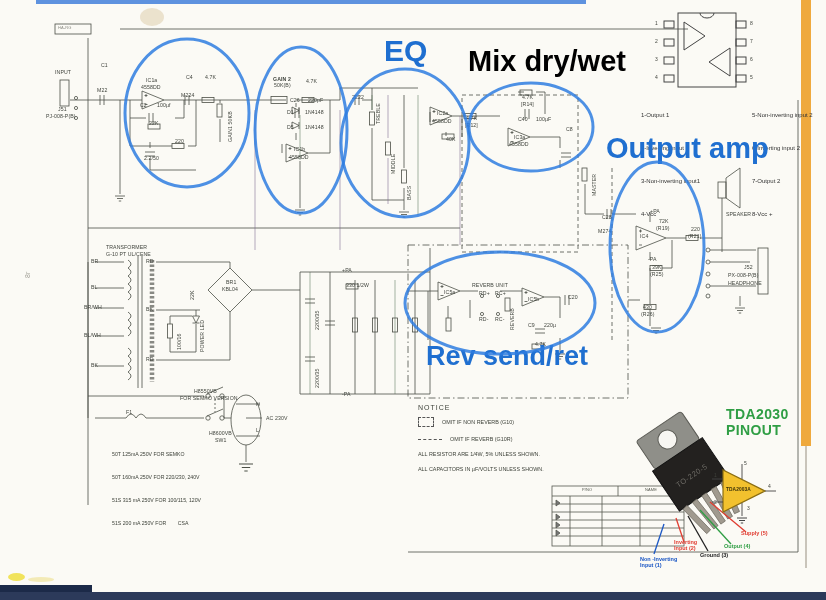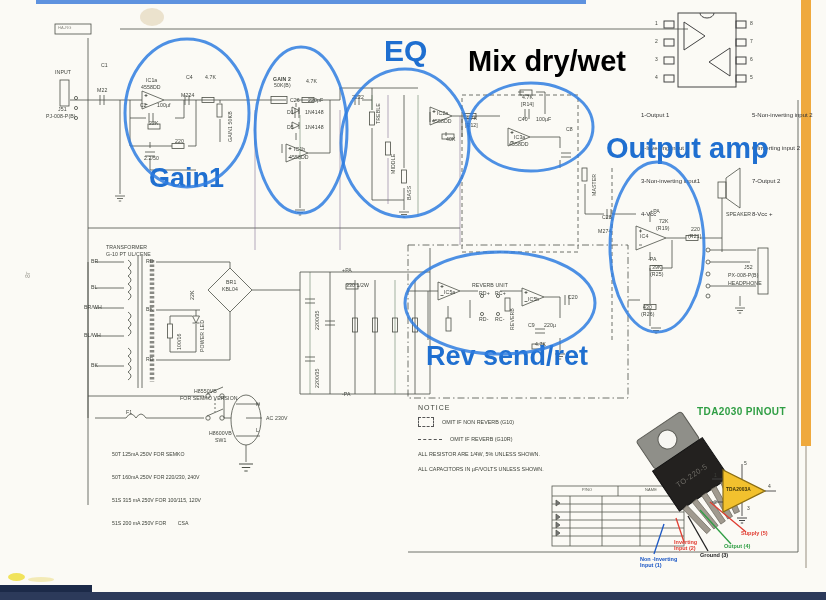--- a/index.html
+++ b/index.html
@@ -39,21 +39,21 @@
   #notice .nt{font-size:7px;letter-spacing:1px;margin-bottom:6px;}
   #notice .nrow{display:flex;align-items:center;margin-bottom:9px;white-space:pre;}
   .sym-dashbox{display:inline-block;width:14px;height:8px;border:1px dashed #555;margin-right:8px;}
   .sym-dashdot{display:inline-block;width:24px;height:0;border-top:1px dashed #555;margin-right:8px;}
 
   
   #fuse-table{position:absolute;left:112px;top:436px;font-size:5.2px;line-height:7.6px;
               color:#3c4038;white-space:pre;}
 
   
-  #tda-title{position:absolute;left:697px;top:406px;font-size:10px;font-weight:bold;letter-spacing:.4px;}
+  #tda-title{position:absolute;left:726px;top:406px;font-size:14px;font-weight:bold;letter-spacing:.4px;}
   .tpl{position:absolute;font-size:5.5px;font-weight:bold;line-height:1.15;white-space:pre-line;}
   #tpl1{left:640px;top:556px;}
   #tpl2{left:674px;top:539px;}
   #tpl3{left:700px;top:552px;}
   #tpl4{left:724px;top:543px;}
   #tpl5{left:741px;top:530px;}
 </style>
 </head>
 <body>
 
@@ -443,21 +443,20 @@
 
   <div id="tda-title" style="color: rgb(47, 158, 68);">TDA2030 PINOUT</div>
   <div id="tpl1" class="tpl" style="color: rgb(26, 86, 196);">Non -Inverting
 Input (1)</div>
   <div id="tpl2" class="tpl" style="color: rgb(224, 60, 49);">Inverting
 Input (2)</div>
   <div id="tpl3" class="tpl" style="color: rgb(34, 34, 34);">Ground (3)</div>
   <div id="tpl4" class="tpl" style="color: rgb(47, 158, 68);">Output (4)</div>
   <div id="tpl5" class="tpl" style="color: rgb(224, 60, 49);">Supply (5)</div>
 
-  <div id="ann-gain1" class="ann" style="color: rgb(31, 111, 208);">Gain1</div>
   <div id="ann-eq" class="ann" style="color: rgb(31, 111, 208);">EQ</div>
   <div id="ann-mix" class="ann" style="color: #000000;">Mix dry/wet</div>
   <div id="ann-power" class="ann" style="color: rgb(31, 111, 208);">Output amp</div>
   <div id="ann-rev" class="ann" style="color: rgb(31, 111, 208);">Rev send/ret</div>
 
   <svg id="ovals" width="826" height="600" viewBox="0 0 826 600" style="pointer-events:none">
       <ellipse cx="187" cy="113" rx="62" ry="74" fill="none" stroke="#2e7ce0" stroke-width="3" opacity="0.85"></ellipse>
       <ellipse cx="301" cy="130" rx="46" ry="83" fill="none" stroke="#2e7ce0" stroke-width="3" opacity="0.85"></ellipse>
       <ellipse cx="405" cy="143" rx="64" ry="74" fill="none" stroke="#2e7ce0" stroke-width="3" opacity="0.85"></ellipse>
       <ellipse cx="531" cy="127" rx="62" ry="44" fill="none" stroke="#2e7ce0" stroke-width="3" opacity="0.85"></ellipse>

